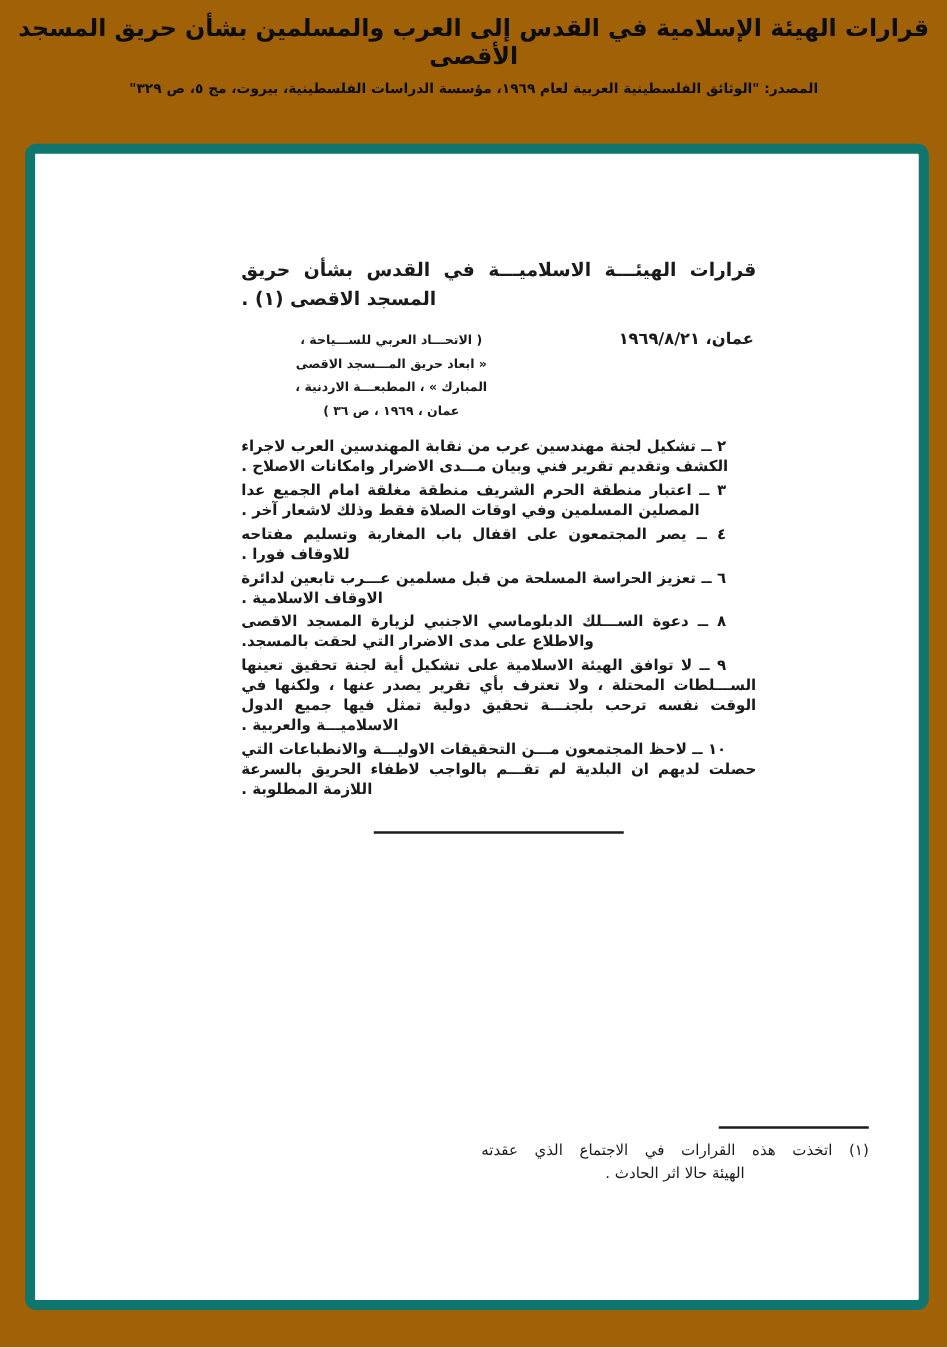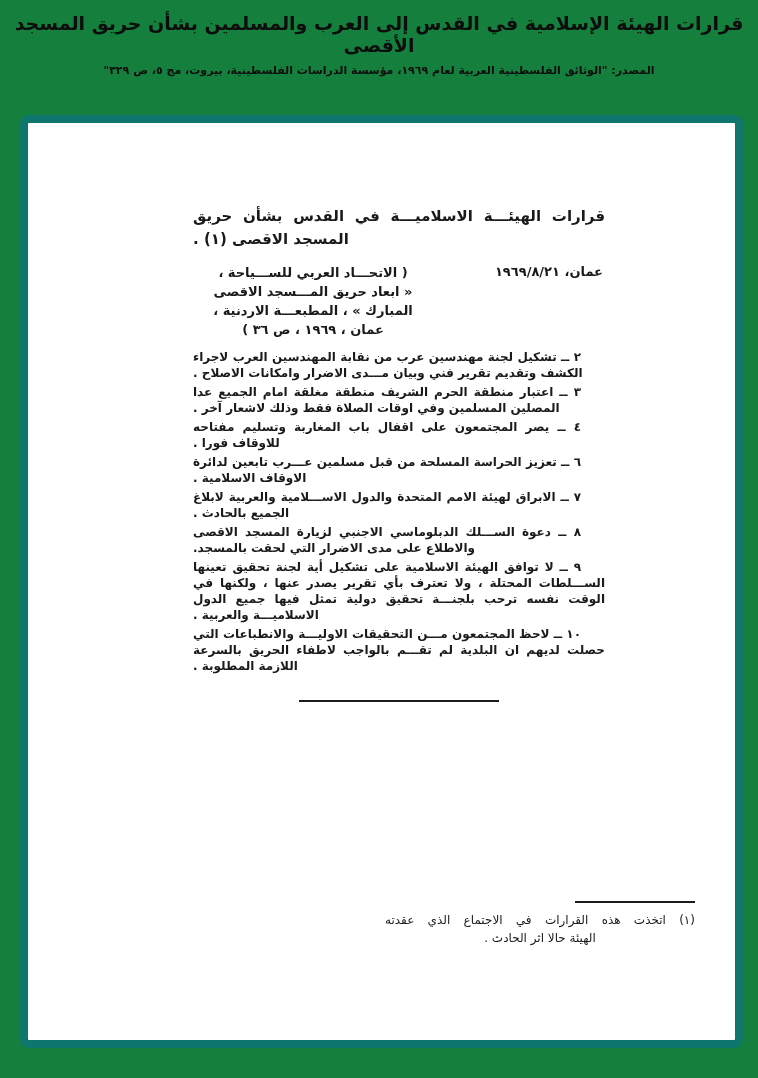--- a/index.html
+++ b/index.html
@@ -5,21 +5,21 @@
   html, body {
     margin: 0;
     padding: 0;
     background: #ffffff;
     width: 758px;
     height: 1078px;
     font-family: "DejaVu Sans", sans-serif;
     color: #1a1a1a;
     overflow: hidden;
   }
-  .stage { position: relative; width: 758px; height: 1078px; background:#15803d; }
+  .stage { position: relative; width: 758px; height: 1078px; background:#a16207; }
 
   
   .page-header {
     position: absolute;
     top: 12px; left: 0;
     width: 758px;
     text-align: center;
     direction: rtl;
   }
   .ph-title {
@@ -67,21 +67,21 @@
   .dateline {
     position: absolute;
     top: 1px; right: 2px;
     font-size: 13px;
     white-space: nowrap;
   }
   .citation {
     position: absolute;
     top: 0; left: 4px;
     width: 232px;
-    font-size: 13px;
+    font-size: 10px;
     line-height: 19px;
     text-align: center;
   }
   .resolutions { margin: 0; }
   .res {
     font-size: 12px;
     line-height: 16px;
     font-weight: bold;
     margin: 0 0 3px 0;
     text-align: justify;
@@ -140,21 +140,20 @@
             <div class="cite-line">عمان ، ١٩٦٩ ، ص ٣٦ )</div>
           </div>
       </div>
 
       <div class="resolutions">
 
           <p class="res">٢ ــ تشكيل لجنة مهندسين عرب من نقابة المهندسين العرب لاجراء الكشف وتقديم تقرير فني وبيان مـــدى الاضرار وامكانات الاصلاح .</p>
           <p class="res">٣ ــ اعتبار منطقة الحرم الشريف منطقة مغلقة امام الجميع عدا المصلين المسلمين وفي اوقات الصلاة فقط وذلك لاشعار آخر .</p>
           <p class="res">٤ ــ يصر المجتمعون على اقفال باب المغاربة وتسليم مفتاحه للاوقاف فورا .</p>
           <p class="res">٦ ــ تعزيز الحراسة المسلحة من قبل مسلمين عـــرب تابعين لدائرة الاوقاف الاسلامية .</p>
-          <p class="res">٧ ــ الابراق لهيئة الامم المتحدة والدول الاســـلامية والعربية لابلاغ الجميع بالحادث .</p>
           <p class="res">٨ ــ دعوة الســـلك الدبلوماسي الاجنبي لزيارة المسجد الاقصى والاطلاع على مدى الاضرار التي لحقت بالمسجد.</p>
           <p class="res">٩ ــ لا توافق الهيئة الاسلامية على تشكيل أية لجنة تحقيق تعينها الســـلطات المحتلة ، ولا تعترف بأي تقرير يصدر عنها ، ولكنها في الوقت نفسه ترحب بلجنـــة تحقيق دولية تمثل فيها جميع الدول الاسلاميـــة والعربية .</p>
           <p class="res">١٠ ــ لاحظ المجتمعون مـــن التحقيقات الاوليـــة والانطباعات التي حصلت لديهم ان البلدية لم تقـــم بالواجب لاطفاء الحريق بالسرعة اللازمة المطلوبة .</p>
         </div>
 
       <div class="mid-rule"></div>
 
     </div>
 
     <div class="footnote">

